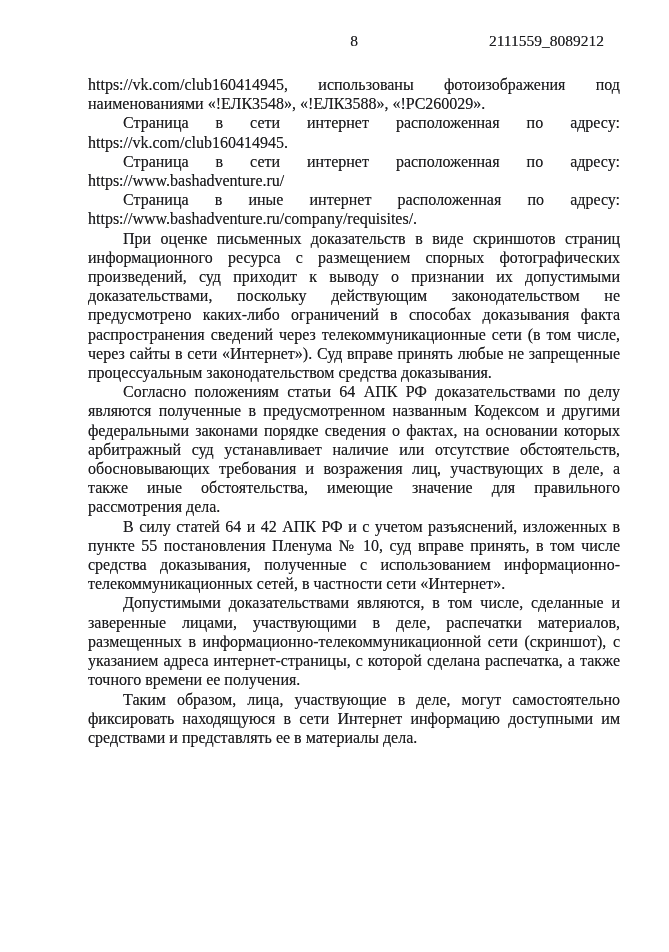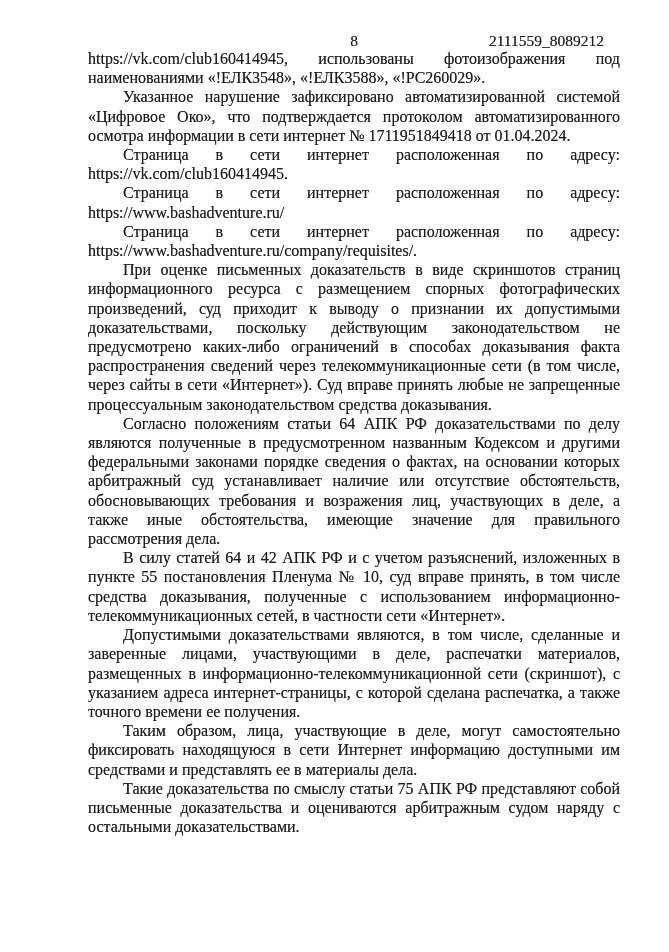--- a/index.html
+++ b/index.html
@@ -29,20 +29,21 @@
     position: absolute;
     left: 0; right: 0;
     text-align: center;
   }
   .doc-id {
     position: absolute;
     right: 16px;
     top: 0;
   }
   .body-text {
+    margin-top: 26px;
     font-size: 16px;
     line-height: 19.2px;
     text-align: justify;
     text-justify: inter-word;
   }
   .body-text p {
     margin: 0;
     padding: 0;
     text-indent: 35px;
   }
@@ -54,26 +55,24 @@
 <div class="sheet">
   <div class="content">
 
     <div class="page-header">
       <span class="page-number">8</span>
       <span class="doc-id">2111559_8089212</span>
     </div>
 
     <div class="body-text">
       <p class="no-indent">https://vk.com/club160414945, использованы фотоизображения под наименованиями «!ЕЛК3548», «!ЕЛК3588», «!PC260029».</p>
-      <p>Указанное нарушение зафиксировано автоматизированной системой «Цифровое Око», что подтверждается протоколом автоматизированного осмотра информации в сети интернет № 1711951849418 от 01.04.2024.</p>
       <p>Страница в сети интернет расположенная по адресу: https://vk.com/club160414945.</p>
       <p>Страница в сети интернет расположенная по адресу: https://www.bashadventure.ru/</p>
-      <p>Страница в сети интернет расположенная по адресу: https://www.bashadventure.ru/company/requisites/.</p>
+      <p>Страница в иные интернет расположенная по адресу: https://www.bashadventure.ru/company/requisites/.</p>
       <p>При оценке письменных доказательств в виде скриншотов страниц информационного ресурса с размещением спорных фотографических произведений, суд приходит к выводу о признании их допустимыми доказательствами, поскольку действующим законодательством не предусмотрено каких-либо ограничений в способах доказывания факта распространения сведений через телекоммуникационные сети (в том числе, через сайты в сети «Интернет»). Суд вправе принять любые не запрещенные процессуальным законодательством средства доказывания.</p>
       <p>Согласно положениям статьи 64 АПК РФ доказательствами по делу являются полученные в предусмотренном названным Кодексом и другими федеральными законами порядке сведения о фактах, на основании которых арбитражный суд устанавливает наличие или отсутствие обстоятельств, обосновывающих требования и возражения лиц, участвующих в деле, а также иные обстоятельства, имеющие значение для правильного рассмотрения дела.</p>
       <p>В силу  статей 64 и 42 АПК РФ и с учетом разъяснений, изложенных в пункте 55 постановления Пленума № 10, суд вправе принять, в том числе средства доказывания, полученные с использованием информационно-телекоммуникационных сетей, в частности сети «Интернет».</p>
       <p>Допустимыми доказательствами являются, в том числе, сделанные и заверенные лицами, участвующими в деле, распечатки материалов, размещенных в информационно-телекоммуникационной сети (скриншот), с указанием адреса интернет-страницы, с которой сделана распечатка, а также точного времени ее получения.</p>
       <p>Таким образом, лица, участвующие в деле, могут самостоятельно фиксировать находящуюся в сети Интернет информацию доступными им средствами и представлять ее в материалы дела.</p>
-      <p>Такие доказательства по смыслу статьи 75 АПК РФ представляют собой письменные доказательства и оцениваются арбитражным судом наряду с остальными доказательствами.</p>
     </div>
 
   </div>
 </div>
 
 </body></html>

